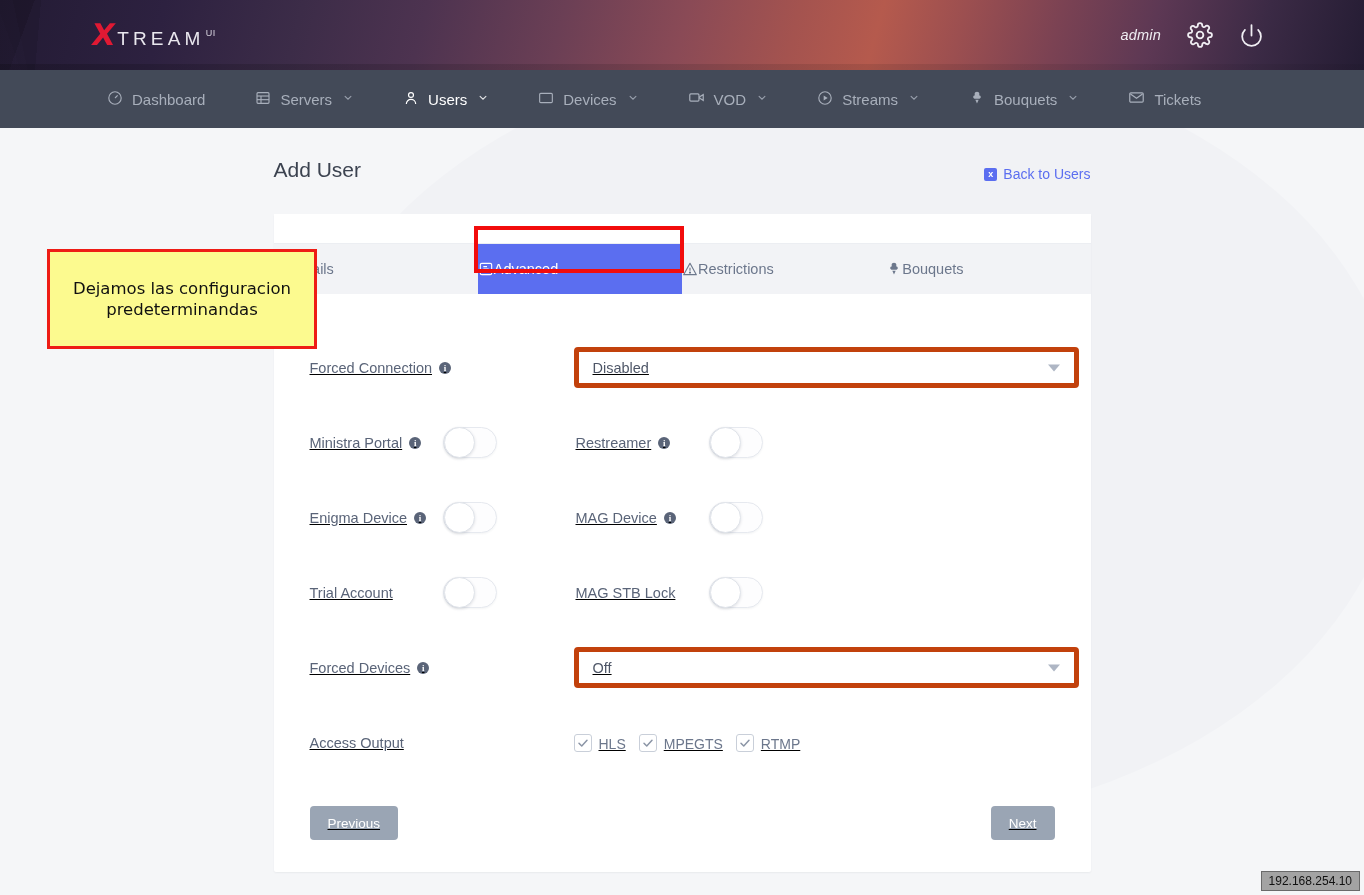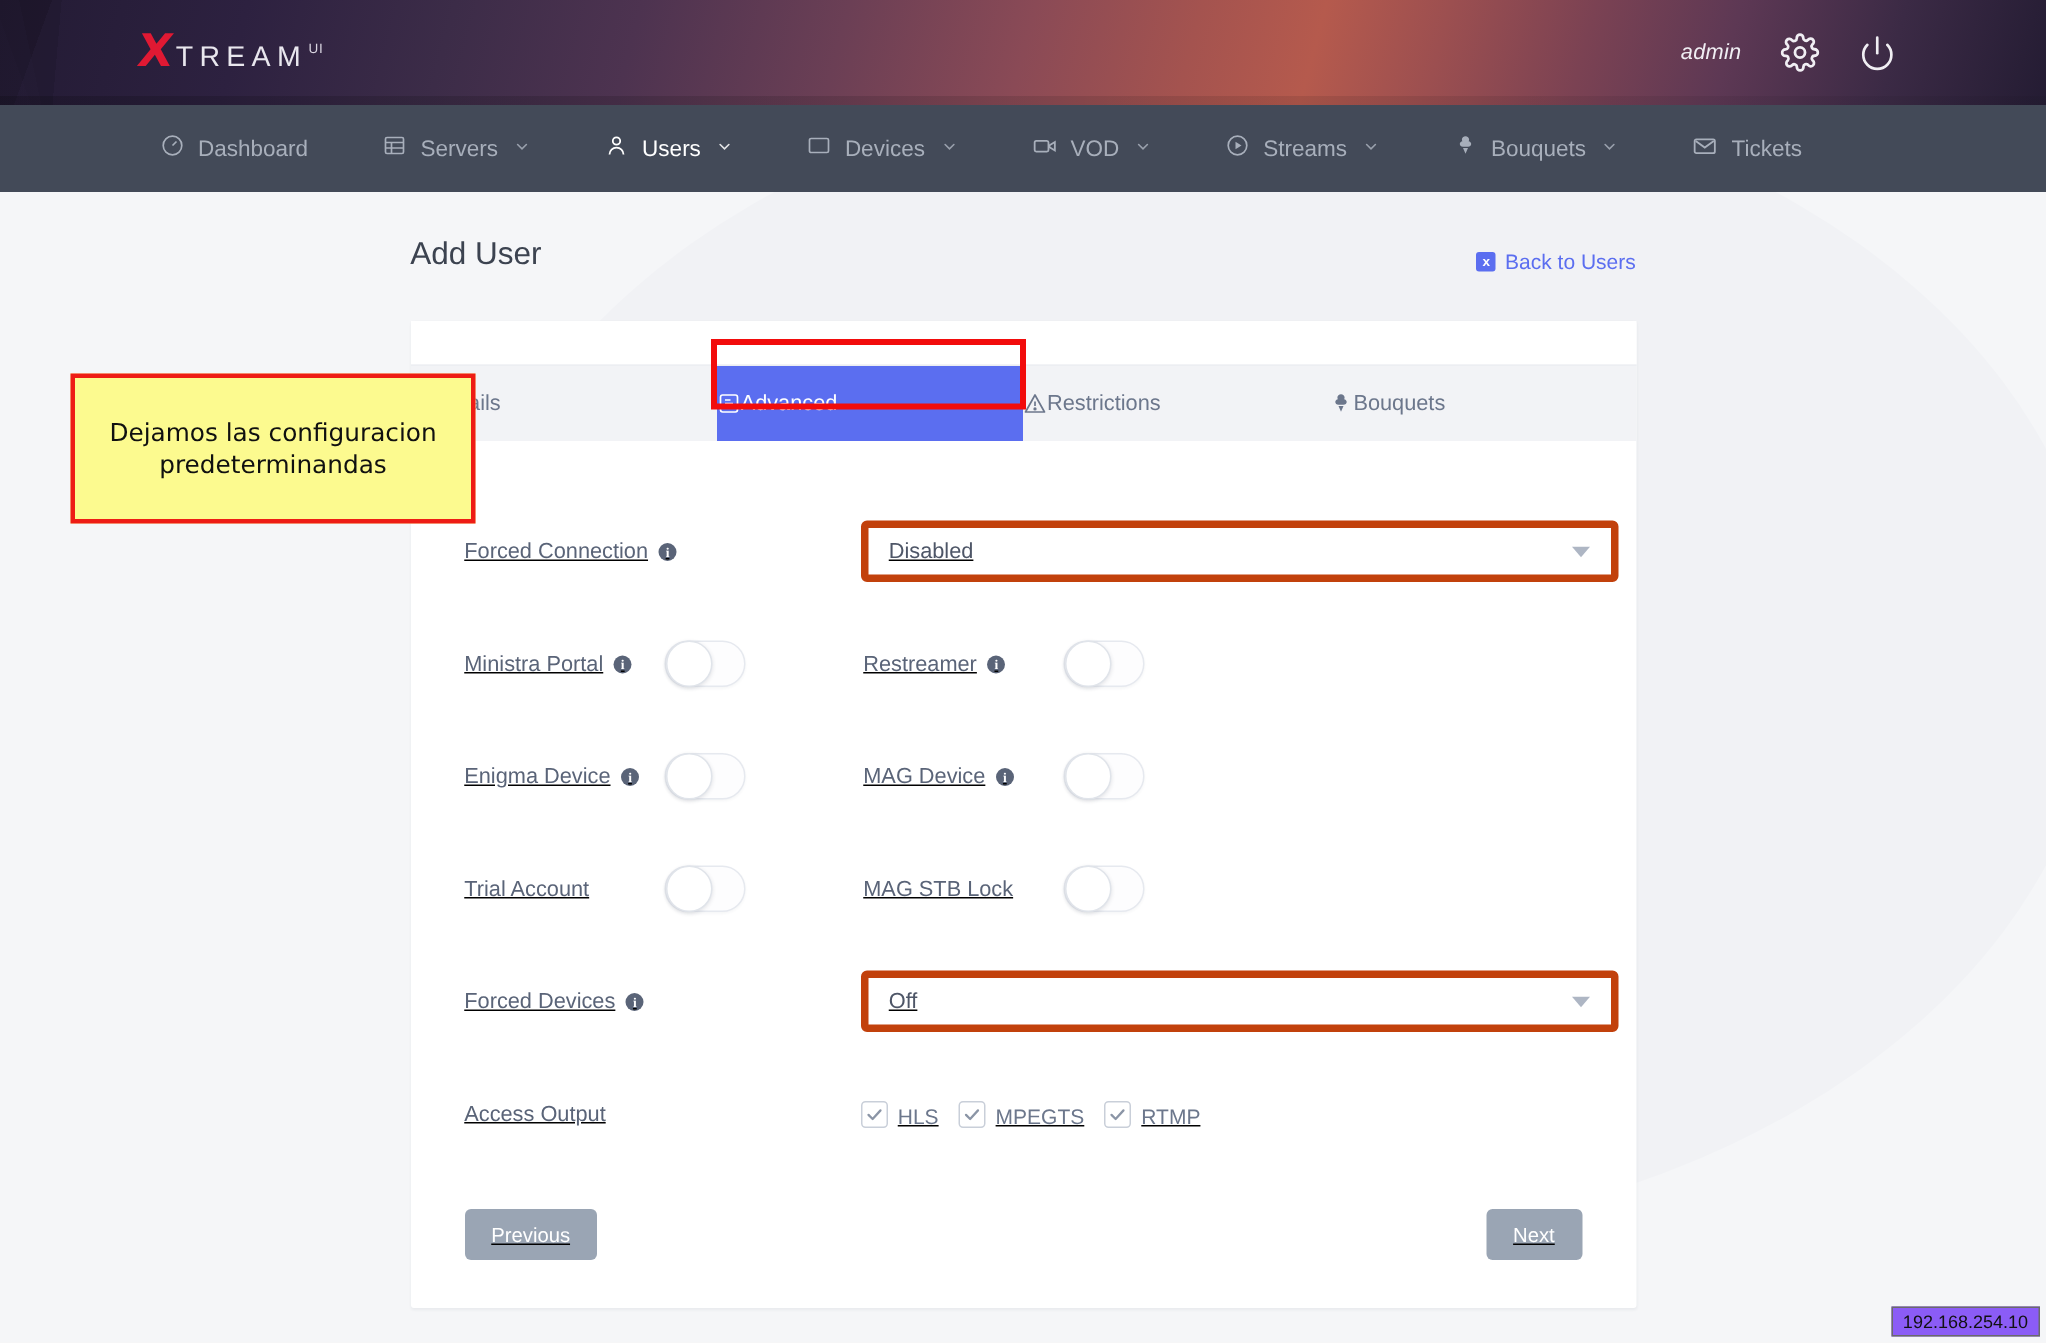--- a/index.html
+++ b/index.html
@@ -220,21 +220,21 @@
     padding: 0 8px;
   }
   .anno-rect {
     position: absolute; left: 474px; top: 226px;
     width: 210px; height: 47px;
     border: 4px solid #f20c0c; z-index: 49;
     pointer-events: none;
   }
   .iptip {
     position: absolute; right: 4px; bottom: 4px;
-    background: #8b5cf6; border: 1px solid #6a6a6a;
+    background: #a3a3a3; border: 1px solid #6a6a6a;
     color: #111; font-size: 12px;
     padding: 2px 7px; z-index: 60;
     font-family: "Liberation Sans", sans-serif;
   }
 </style>
 </head>
 <body>
 
 <div id="root">
 

